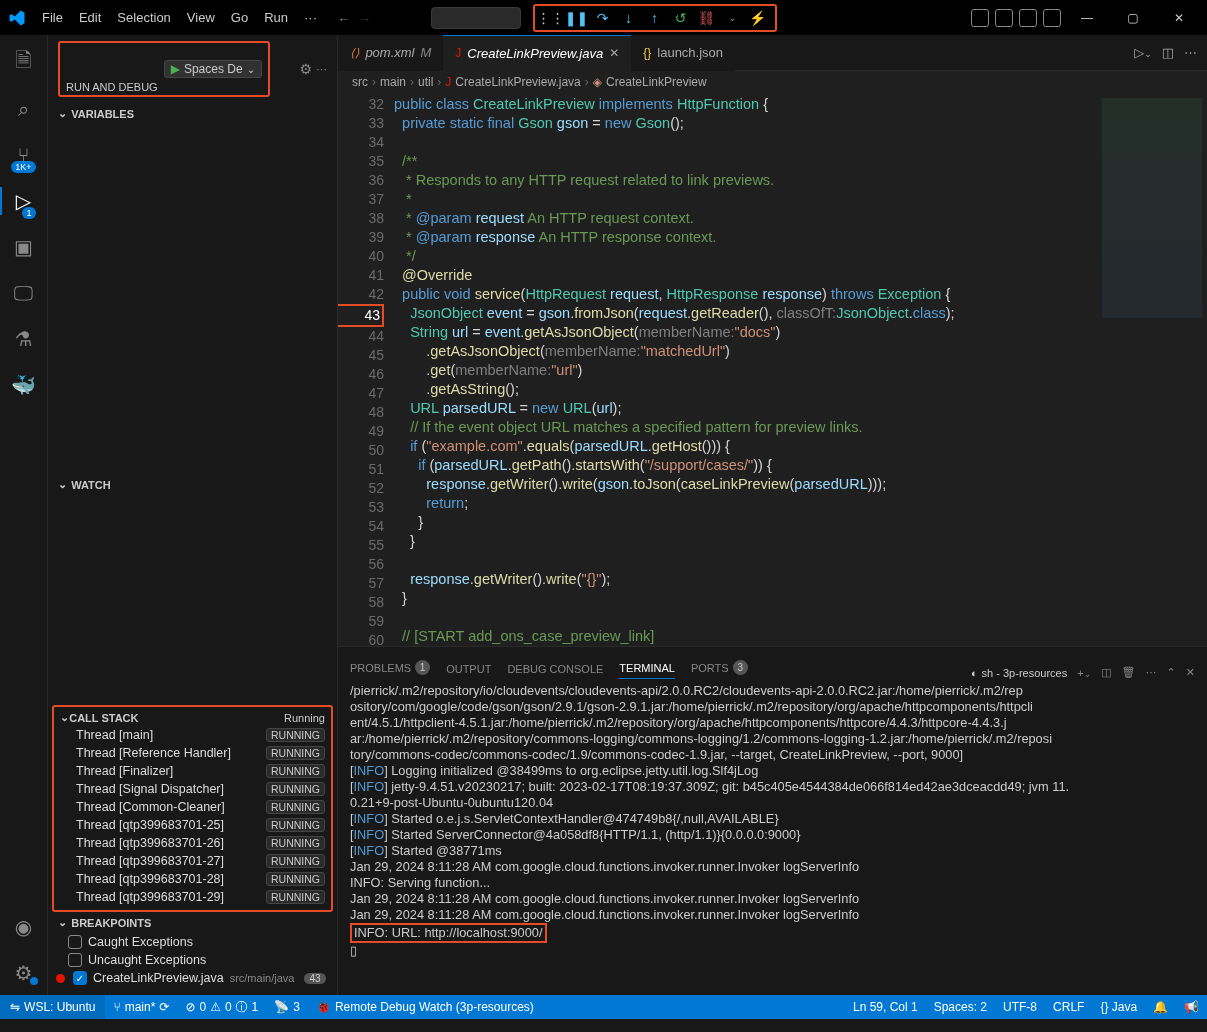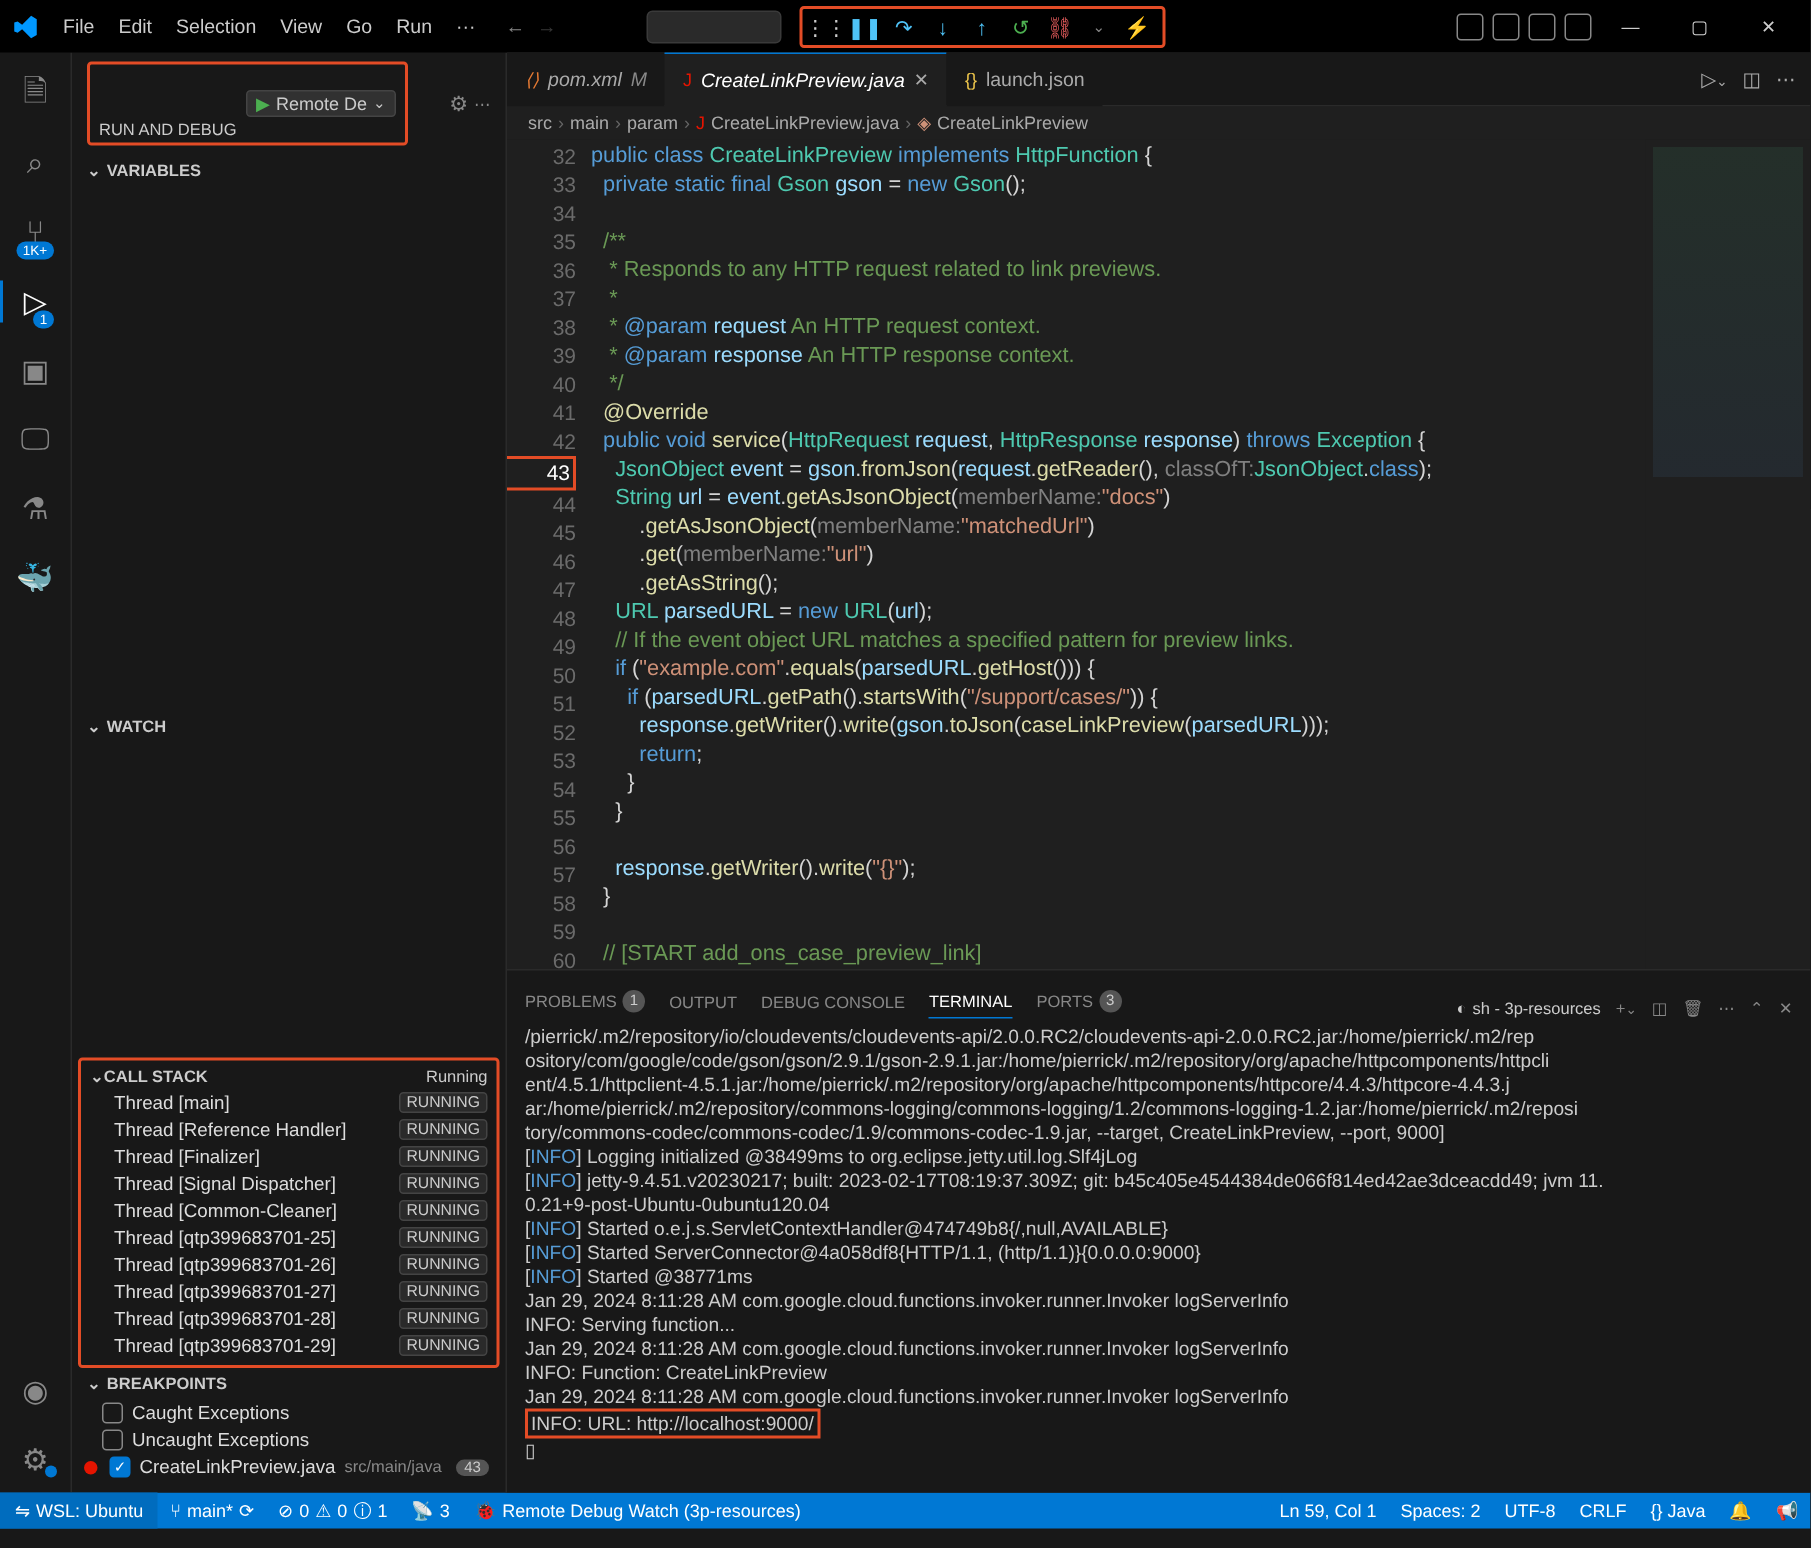--- a/index.html
+++ b/index.html
@@ -146,21 +146,21 @@
     <div class="abtn">◉</div>
     <div class="abtn">⚙<span class="badge" style="width:8px;height:8px;padding:0;right:10px;bottom:10px;"></span></div>
   </div>
 
   <div class="sidebar">
     <div class="sb-head">
       <div class="rd-box">
         <span class="rd-label">RUN AND DEBUG</span>
         <span class="rd-drop">
           <span class="play">▶</span>
-          <span>Remote De</span>
+          <span>Spaces De</span>
           <span style="font-size:10px">⌄</span>
         </span>
       </div>
       <span class="gear">⚙</span>
       <span style="margin-left:4px;color:#888">⋯</span>
     </div>
 
     <div class="section-h">
         <span>⌄</span>
         <span>VARIABLES</span>
@@ -264,21 +264,21 @@
         <span>▷<span style="font-size:9px">⌄</span></span>
         <span>◫</span>
         <span>⋯</span>
       </div>
     </div>
     <div class="breadcrumb">
       <span>src</span>
         <span class="sep">›</span>
       <span>main</span>
         <span class="sep">›</span>
-      <span>param</span>
+      <span>util</span>
         <span class="sep">›</span>
       <span style="color:#e51400">J</span>
         <span>CreateLinkPreview.java</span>
         <span class="sep">›</span>
       <span class="bc-o">◈</span>
         <span>CreateLinkPreview</span>
     </div>
 
     <div class="code-wrap">
       <div class="gutter" id="gutter">
@@ -358,21 +358,20 @@
           <div>tory/commons-codec/commons-codec/1.9/commons-codec-1.9.jar, --target, CreateLinkPreview, --port, 9000]</div>
           <div>[<span class="info">INFO</span>] Logging initialized @38499ms to org.eclipse.jetty.util.log.Slf4jLog</div>
           <div>[<span class="info">INFO</span>] jetty-9.4.51.v20230217; built: 2023-02-17T08:19:37.309Z; git: b45c405e4544384de066f814ed42ae3dceacdd49; jvm 11.</div>
           <div>0.21+9-post-Ubuntu-0ubuntu120.04</div>
           <div>[<span class="info">INFO</span>] Started o.e.j.s.ServletContextHandler@474749b8{/,null,AVAILABLE}</div>
           <div>[<span class="info">INFO</span>] Started ServerConnector@4a058df8{HTTP/1.1, (http/1.1)}{0.0.0.0:9000}</div>
           <div>[<span class="info">INFO</span>] Started @38771ms</div>
           <div>Jan 29, 2024 8:11:28 AM com.google.cloud.functions.invoker.runner.Invoker logServerInfo</div>
           <div>INFO: Serving function...</div>
           <div>Jan 29, 2024 8:11:28 AM com.google.cloud.functions.invoker.runner.Invoker logServerInfo</div>
-          <div>INFO: Function: CreateLinkPreview</div>
           <div>Jan 29, 2024 8:11:28 AM com.google.cloud.functions.invoker.runner.Invoker logServerInfo</div>
           <div><span class="hl-red">INFO: URL: http://localhost:9000/</span></div>
           <div>▯</div>
         </div>
     </div>
   </div>
 </div>
 
 <div class="status">
   <div class="seg remote">

